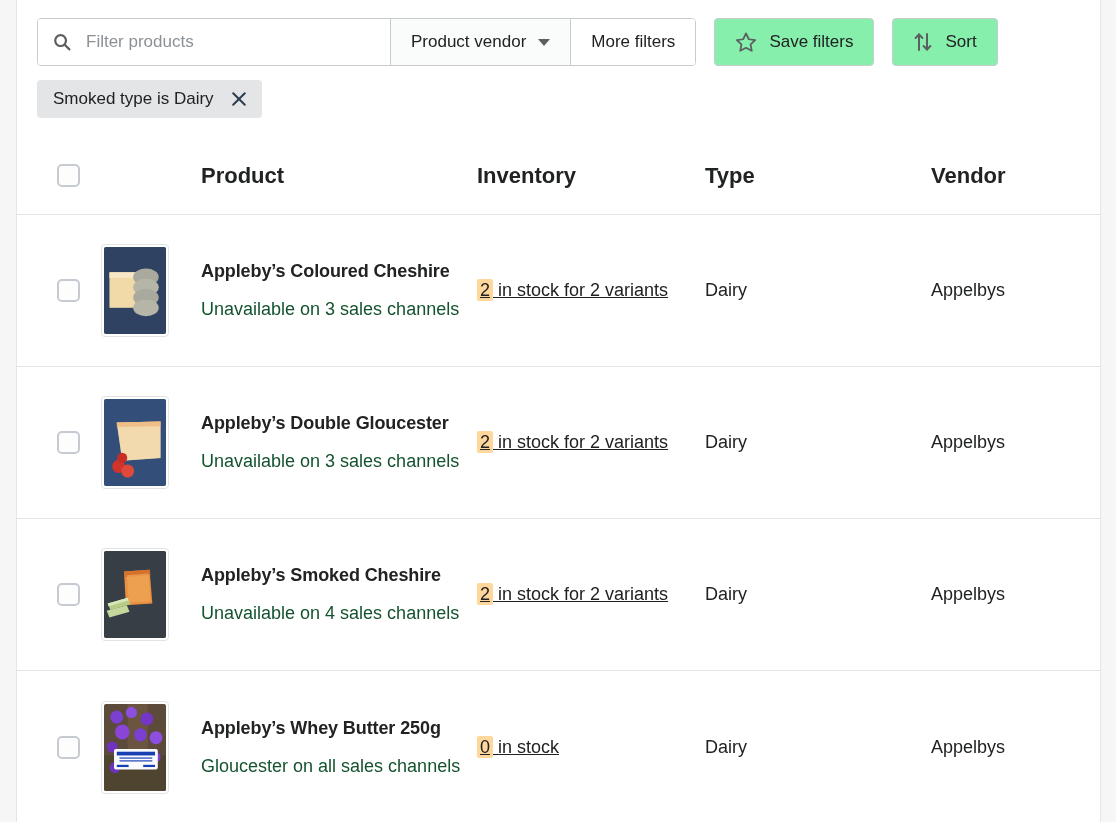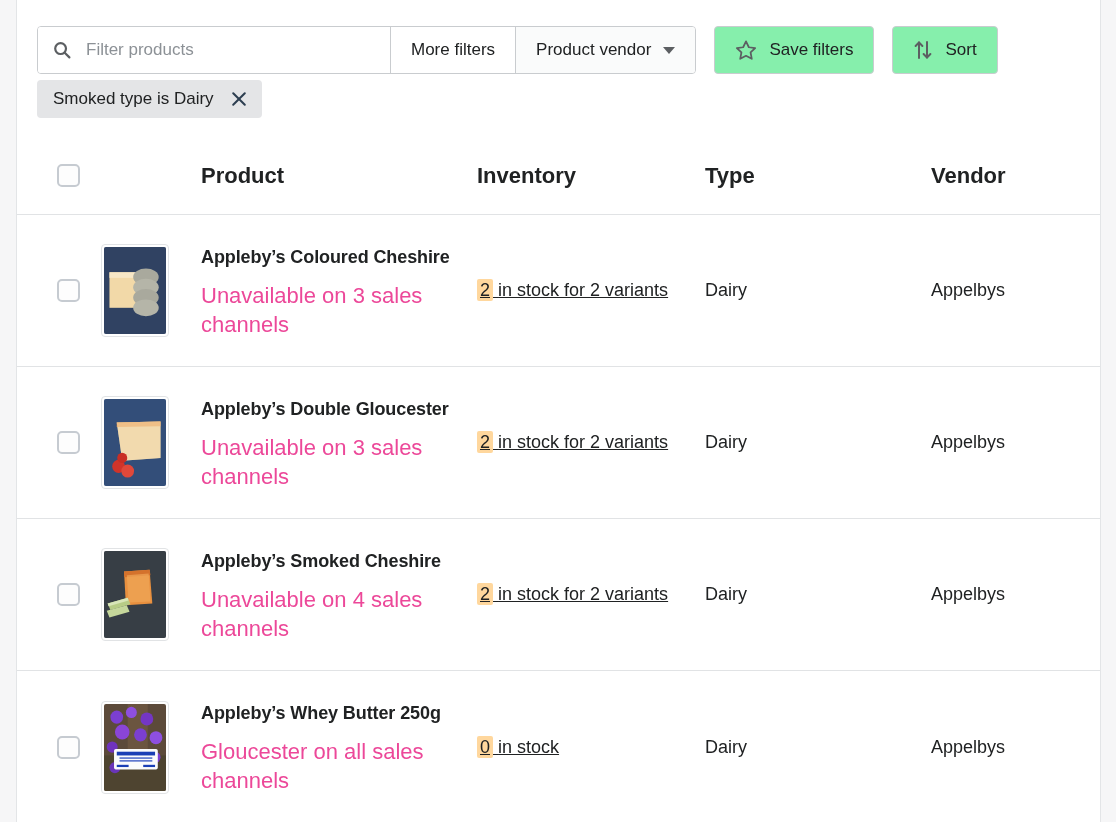--- a/index.html
+++ b/index.html
@@ -38,21 +38,20 @@
   }
 
   
   .toolbar {
     position: absolute;
     left: 20px;
     top: 18px;
     display: flex;
     align-items: center;
     height: 48px;
-    margin-top: 8px;
   }
 
   .search-group {
     display: flex;
     align-items: stretch;
     border: 1px solid #c9cccf;
     border-radius: 4px;
     overflow: hidden;
     height: 48px;
     box-sizing: border-box;
@@ -254,22 +253,22 @@
   .thumb svg { display: block; width: 100%; height: 100%; border-radius: 2px; }
 
   .p-title {
     font-size: 18px;
     font-weight: bold;
     color: #202223;
     line-height: 29px;
     letter-spacing: -0.1px;
   }
   .p-sub {
-    font-size: 22px;
-    color: #ec4899;
+    font-size: 18px;
+    color: #14532d;
     line-height: 29px;
     margin-top: 9px;
   }
   .inv {
     font-size: 18px;
     color: #202223;
     line-height: 29px;
     text-decoration: underline;
   }
   .inv-badge {
@@ -296,27 +295,27 @@
         <div class="search-field">
           <span class="search-icon">
             <svg viewBox="0 0 20 20" fill="none" stroke="currentColor" stroke-width="2.2" stroke-linecap="round">
               <circle cx="8.6" cy="8.6" r="5.4"></circle>
               <line x1="12.7" y1="12.7" x2="17.4" y2="17.4"></line>
             </svg>
           </span>
           <input class="search-input" type="text" placeholder="Filter products" style="">
         </div>
 
-        <div class="toolbar-seg plain">
-          <span>More filters</span>
-        </div>
-
         <div class="toolbar-seg">
           <span>Product vendor</span>
           <span class="caret"></span>
+        </div>
+
+        <div class="toolbar-seg plain">
+          <span>More filters</span>
         </div>
 
       </div>
 
       <div class="btn">
         <span class="ic">
           <svg width="22" height="22" viewBox="0 0 24 24" fill="none" stroke="currentColor" stroke-width="1.9" stroke-linejoin="round">
             <polygon points="12,2.6 15.1,9 22,9.9 17,14.7 18.3,21.6 12,18.3 5.7,21.6 7,14.7 2,9.9 8.9,9"></polygon>
           </svg>
         </span>

